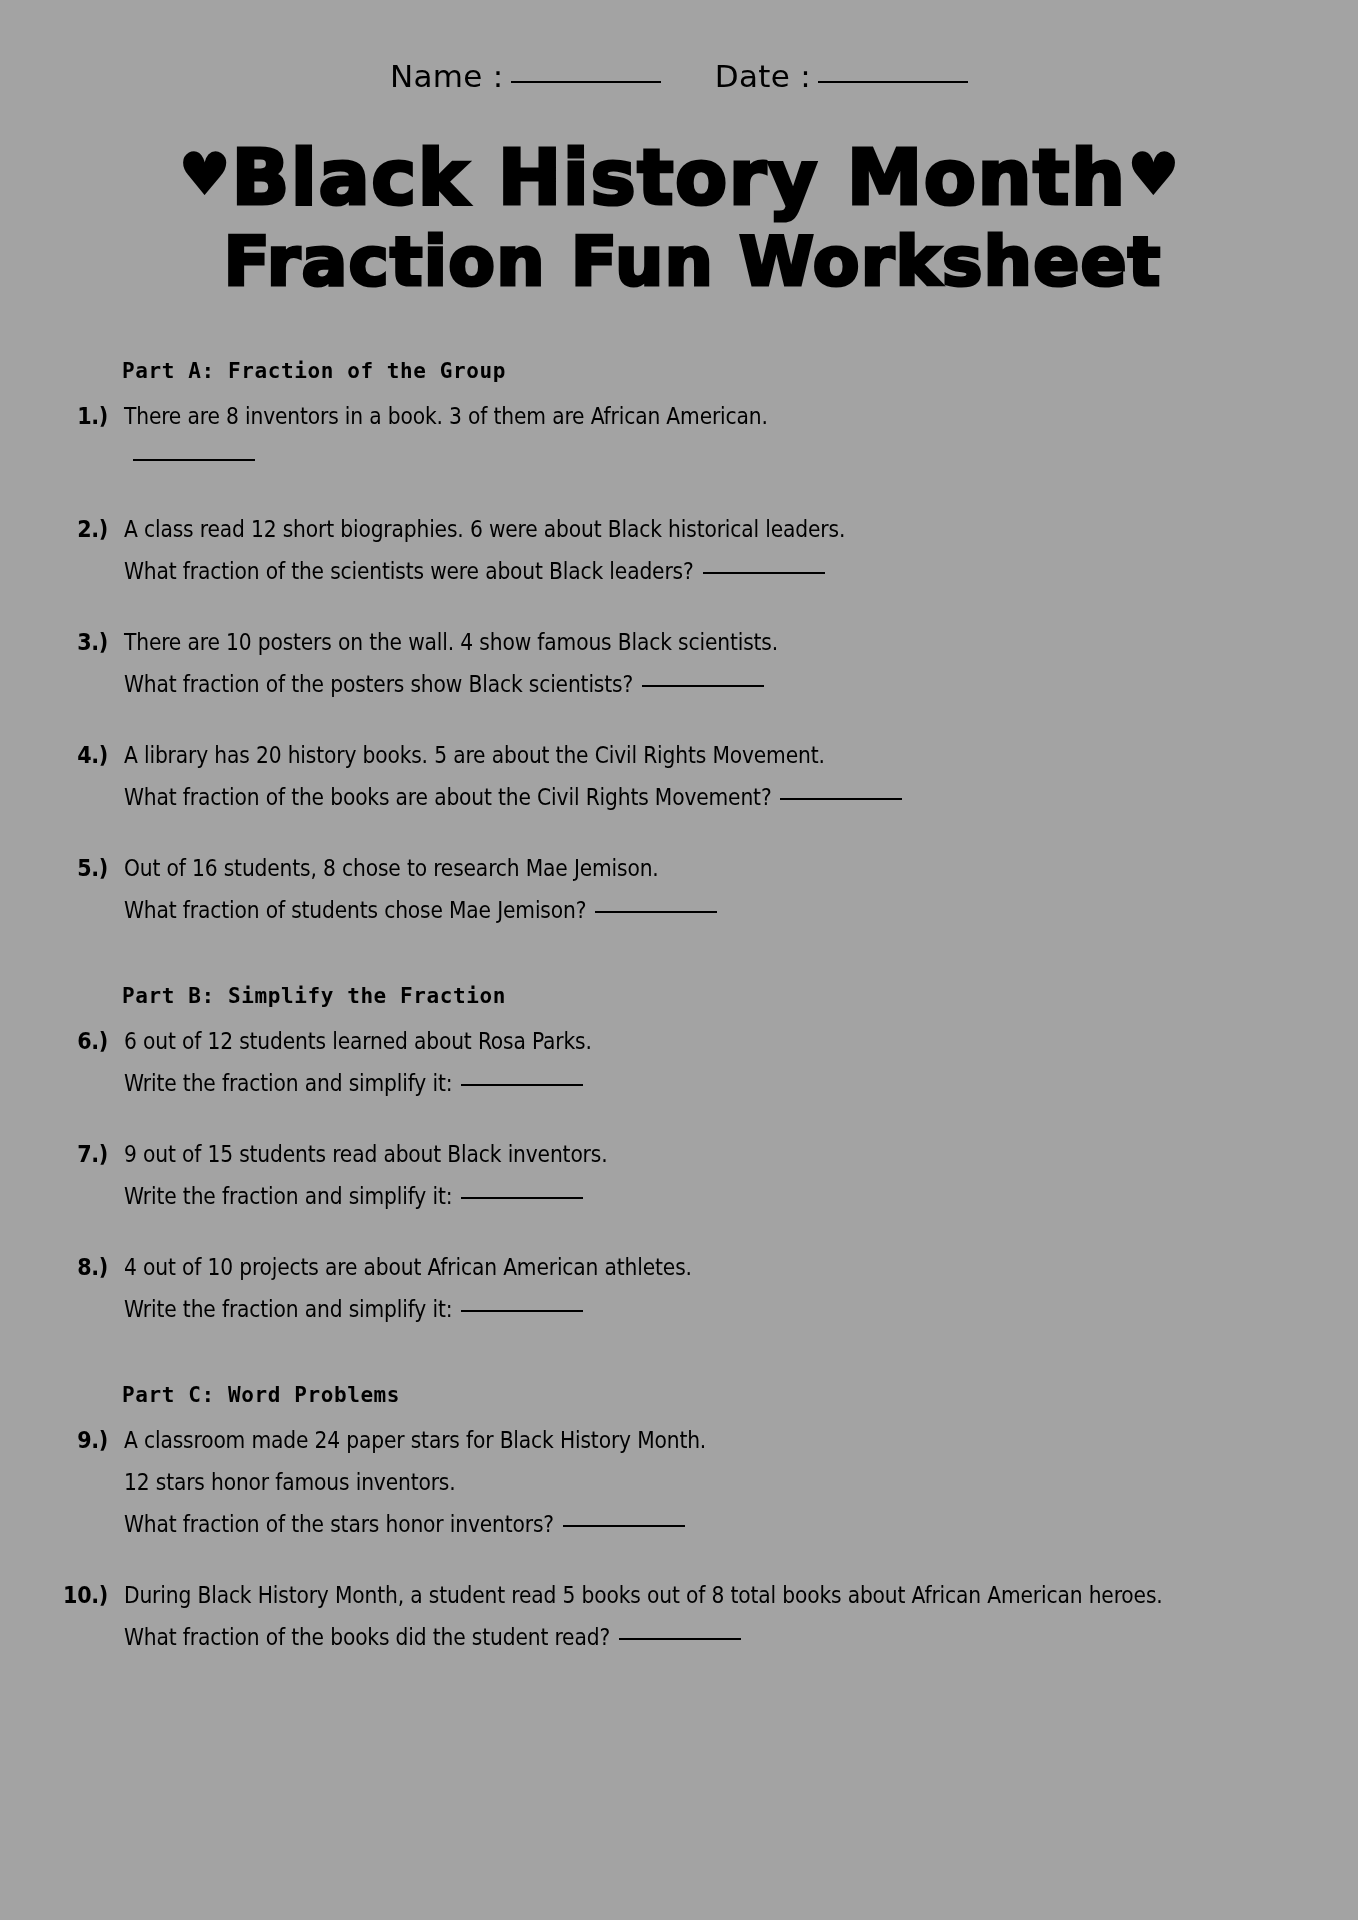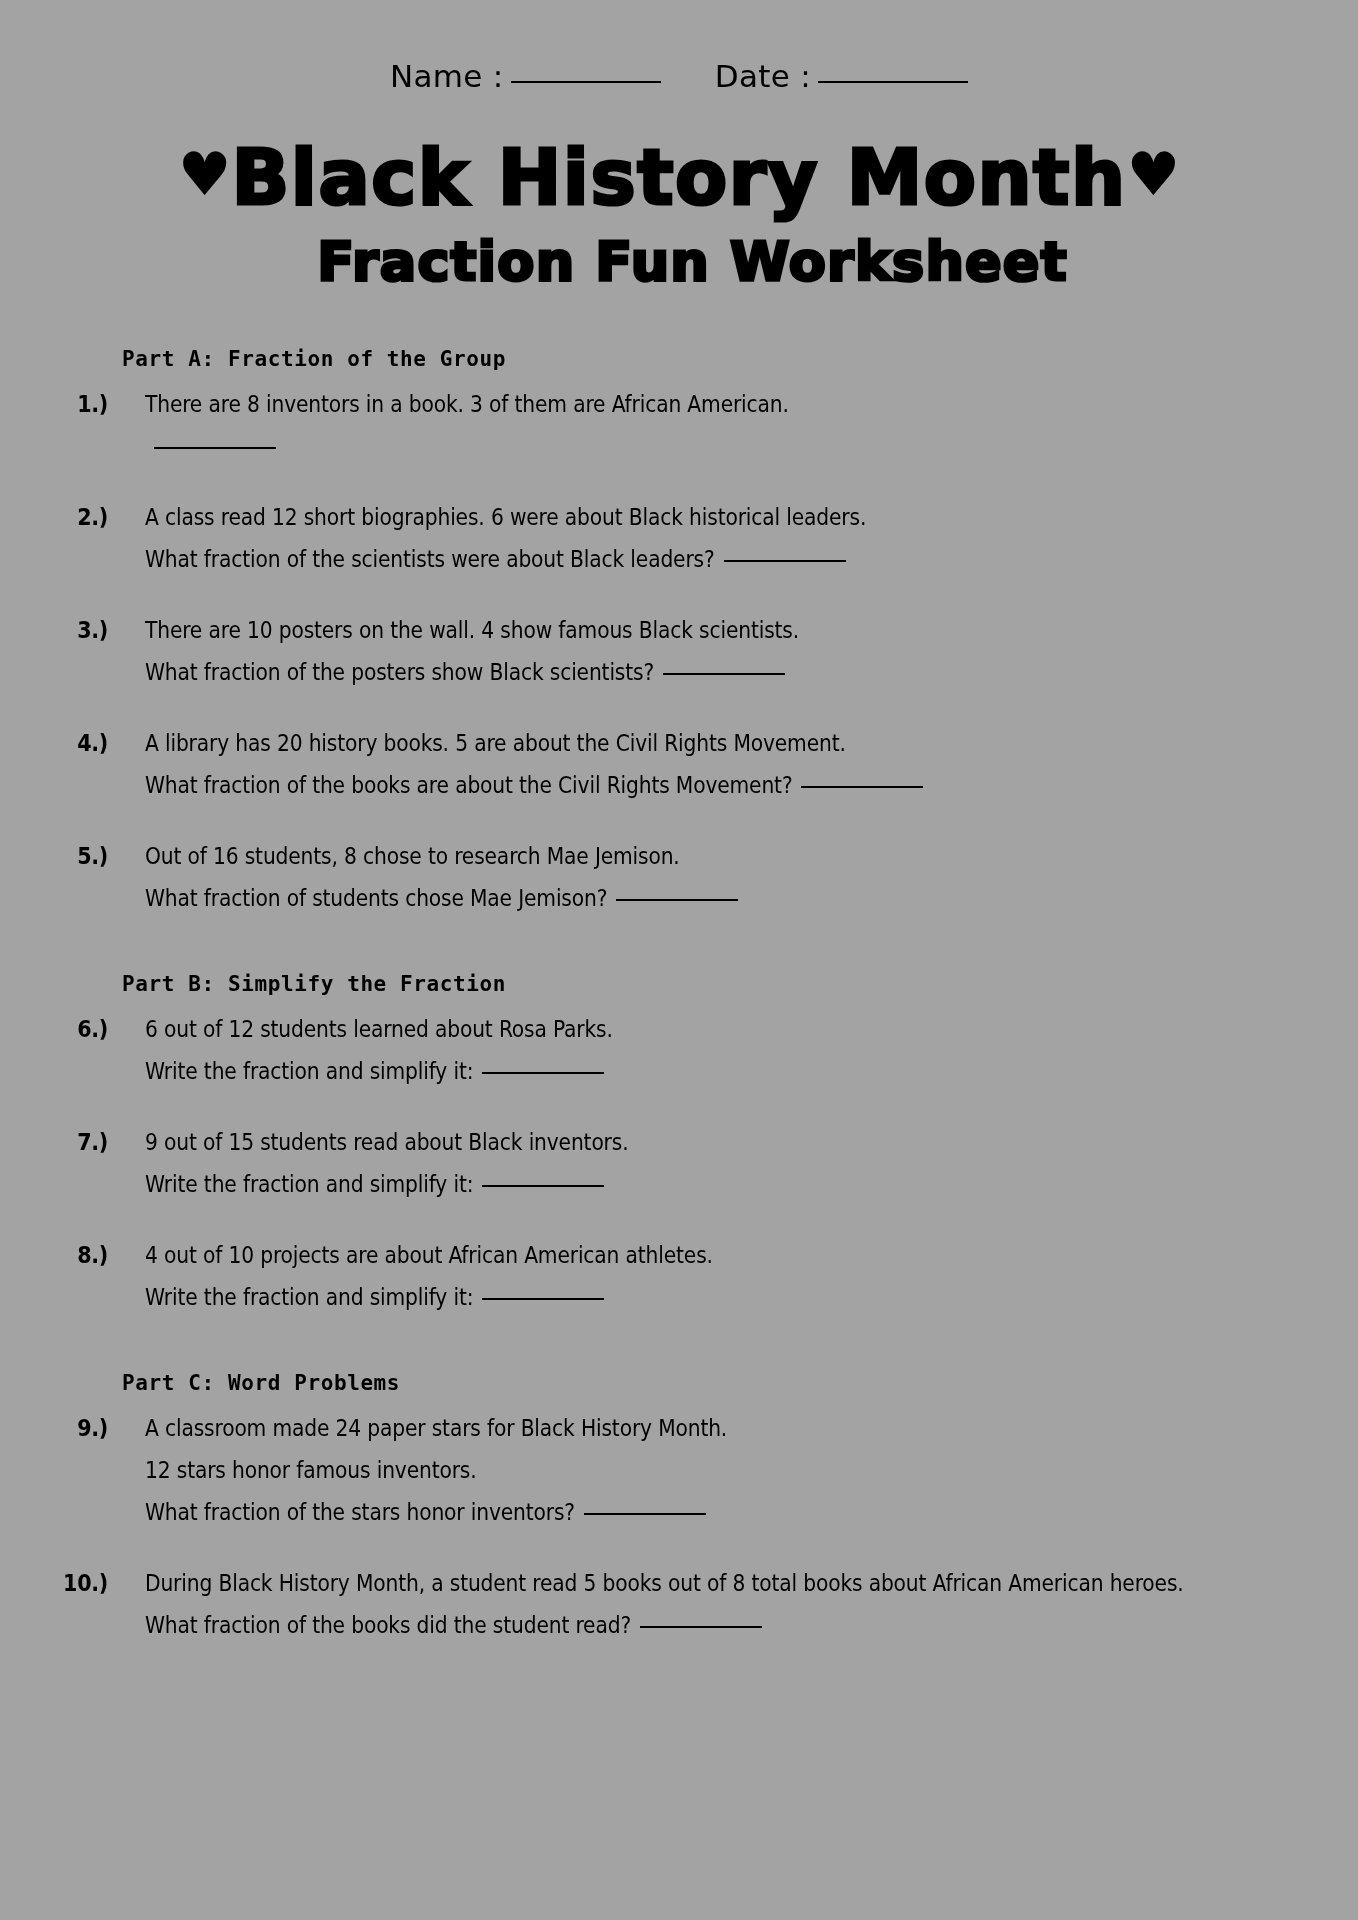--- a/index.html
+++ b/index.html
@@ -69,26 +69,26 @@
     paint-order: stroke fill;
     color: #000;
   }
   .title-line .heart {
     -webkit-text-stroke: 0;
     font-size: 60px;
     vertical-align: 9px;
     letter-spacing: 0;
   }
   .title-line.l1 { font-size: 76px; }
-  .title-line.l2 { font-size: 54px; letter-spacing: 1.2px; padding-left: 27px; }
+  .title-line.l2 { font-size: 68px; letter-spacing: 1.2px; padding-left: 27px; }
 
   
   .body-wrap {
     position: absolute;
-    top: 347px;
+    top: 359px;
     left: 0;
     width: 1138px;
   }
 
   .section {
     position: relative;
   }
 
   .part-heading {
     font-family: "DejaVu Sans Mono", monospace;
@@ -119,21 +119,20 @@
   }
   .problem .lines {
     margin-left: 124px;
   }
   .p-line {
     font-family: "DejaVu Sans Condensed", "DejaVu Sans", sans-serif;
     font-size: 22.5px;
     line-height: 42px;
     letter-spacing: -0.15px;
     white-space: nowrap;
-    margin-left: 21px;
   }
   .blank-ans {
     display: inline-block;
     border-bottom: 2.5px solid #000;
     width: 122px;
     height: 0;
     vertical-align: 5px;
     margin-left: 9px;
   }
 

